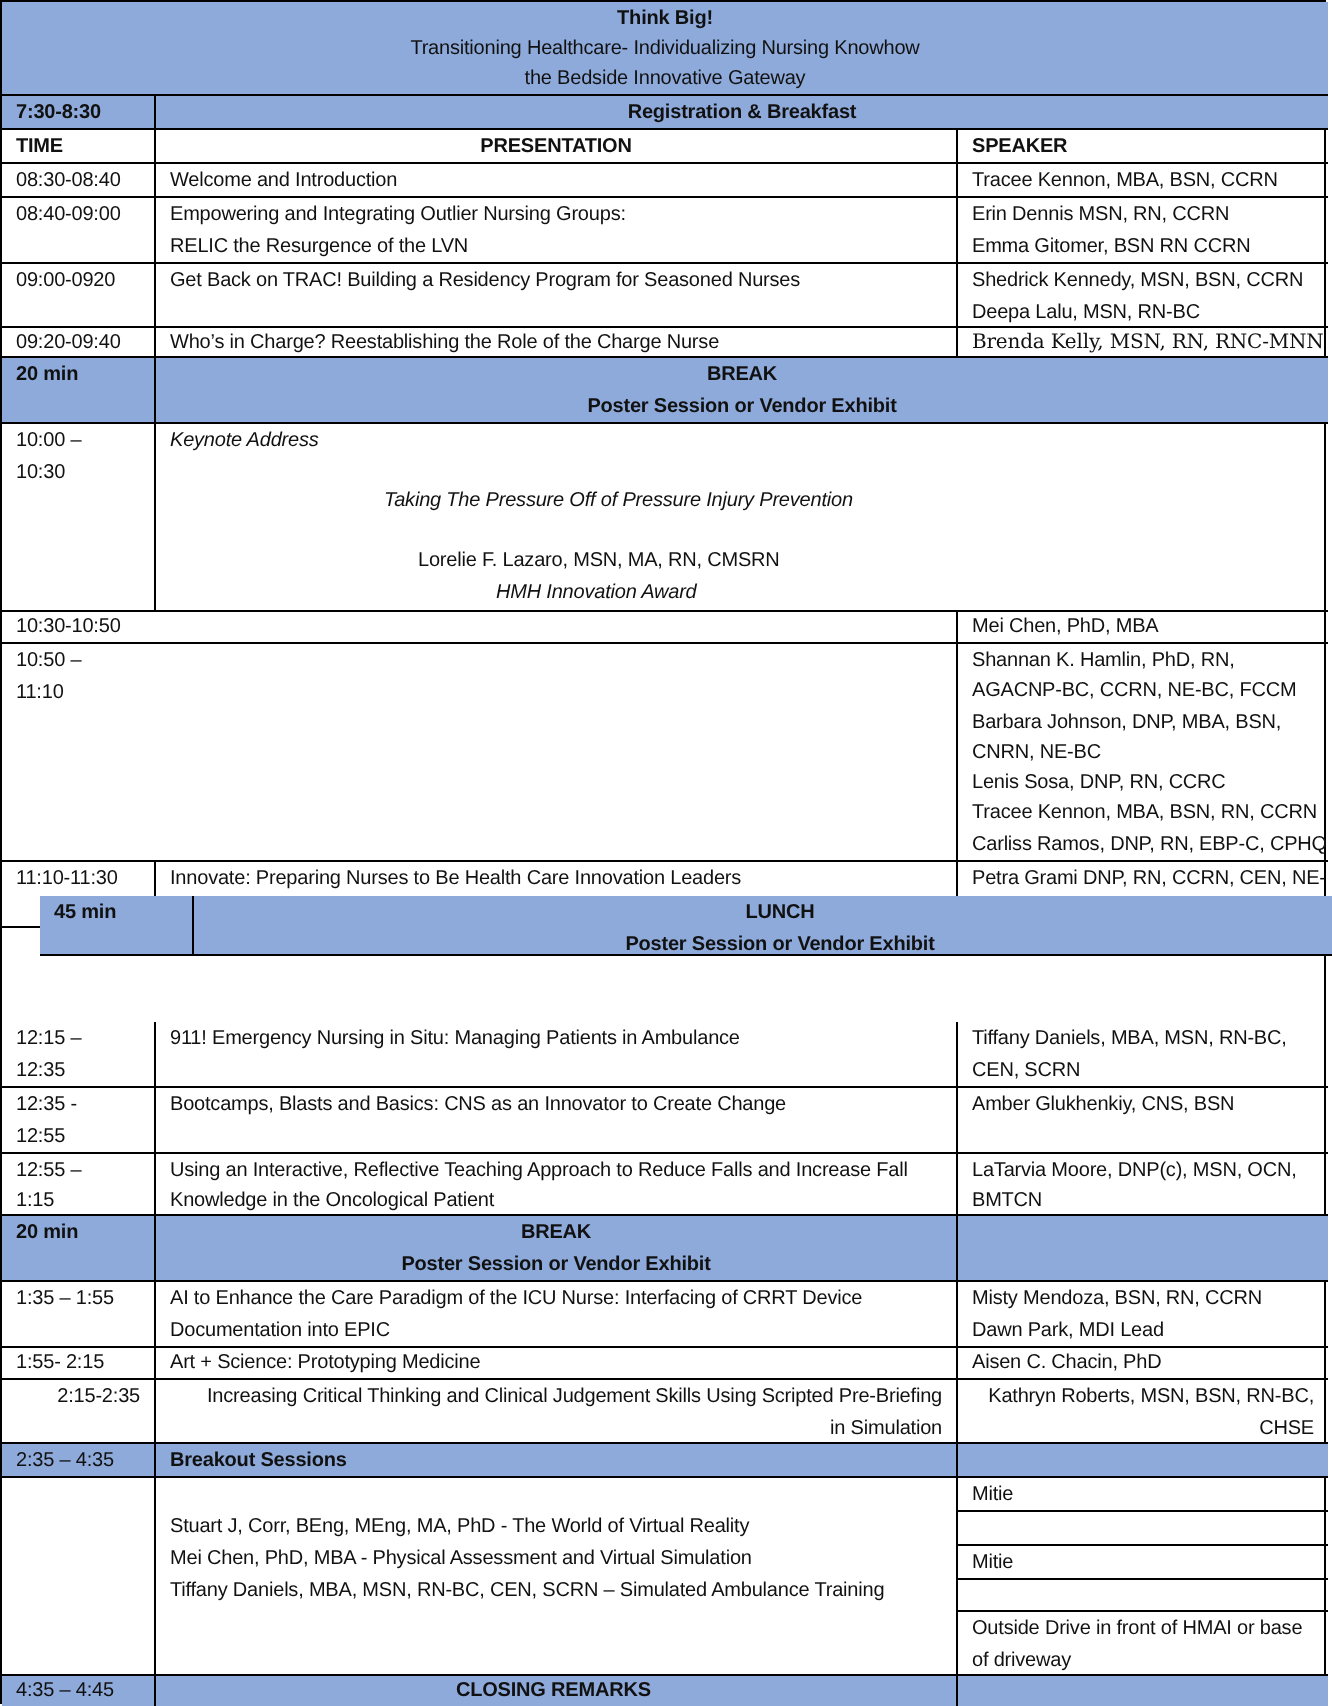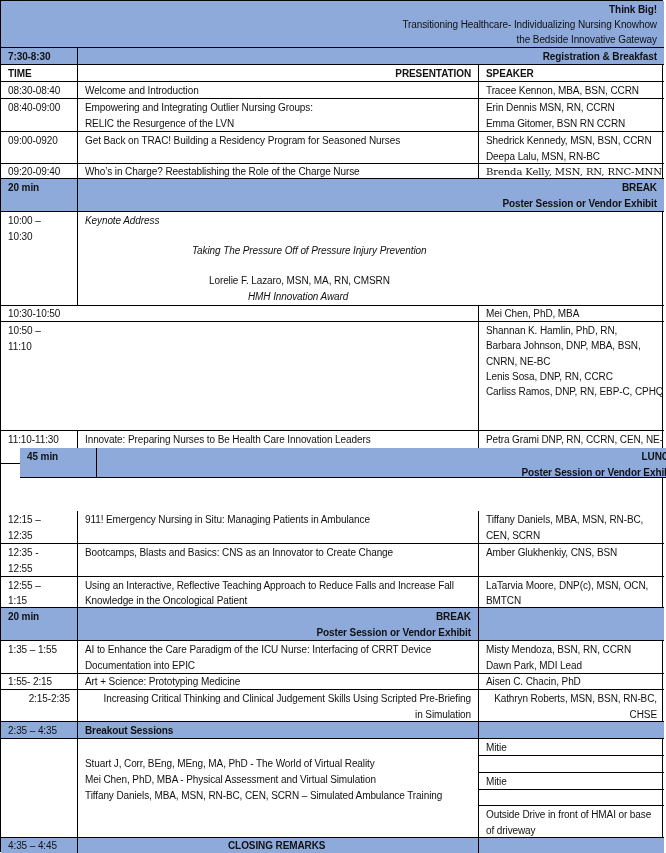--- a/index.html
+++ b/index.html
@@ -10,21 +10,21 @@
   .row { position:absolute; left:0; width:663px; box-sizing:border-box;
          border-bottom:1.5px solid #000; }
   .blue { background:#8eaadb; }
   .cell { position:absolute; top:0; bottom:0; box-sizing:border-box; padding:1px 7px;
           font-size:10px; line-height:16px; letter-spacing:-0.1px; }
   .c1 { left:0; width:76px; }
   .c2 { left:76px; width:401px; border-left:1px solid #000; }
   .c3 { left:477px; width:186px; border-left:1px solid #000; }
   .c23 { left:76px; width:587px; border-left:1px solid #000; }
   .b { font-weight:bold; }
-  .center { text-align:right; }
+  .center { text-align:center; }
   .it { font-style:italic; }
   .serif { font-family:"DejaVu Serif","Liberation Serif", serif; font-size:10px; }
   .line { display:block; white-space:nowrap; }
   .subcell { position:absolute; left:0; right:0; box-sizing:border-box; padding:1px 7px;
              border-bottom:1px solid #000; font-size:10px; line-height:16px; }
   .subcell.last { border-bottom:none; }
 </style>
 </head>
 <body>
 
@@ -122,23 +122,25 @@
       </div>
   </div>
 
   <div class="row" style="top:321px;height:109px;">
     <div class="cell c1" style="line-height:15.5px;">
       <span class="line">10:50 –</span>
       <span class="line">11:10</span>
     </div>
     <div class="cell c3" style="line-height:15.3px;">
       <span class="line">Shannan K. Hamlin, PhD, RN,</span>
+      <span class="line">AGACNP-BC, CCRN, NE-BC, FCCM</span>
       <span class="line">Barbara Johnson, DNP, MBA, BSN,</span>
       <span class="line">CNRN, NE-BC</span>
       <span class="line">Lenis Sosa, DNP, RN, CCRC</span>
+      <span class="line">Tracee Kennon, MBA, BSN, RN, CCRN</span>
       <span class="line">Carliss Ramos, DNP, RN, EBP-C, CPHQ</span>
     </div>
   </div>
 
   <div class="row" style="top:430px;height:33px;">
     <div class="cell c1">
         <span class="line">11:10-11:30</span>
       </div>
     <div class="cell c2">
         <span class="line">Innovate: Preparing Nurses to Be Health Care Innovation Leaders</span>

